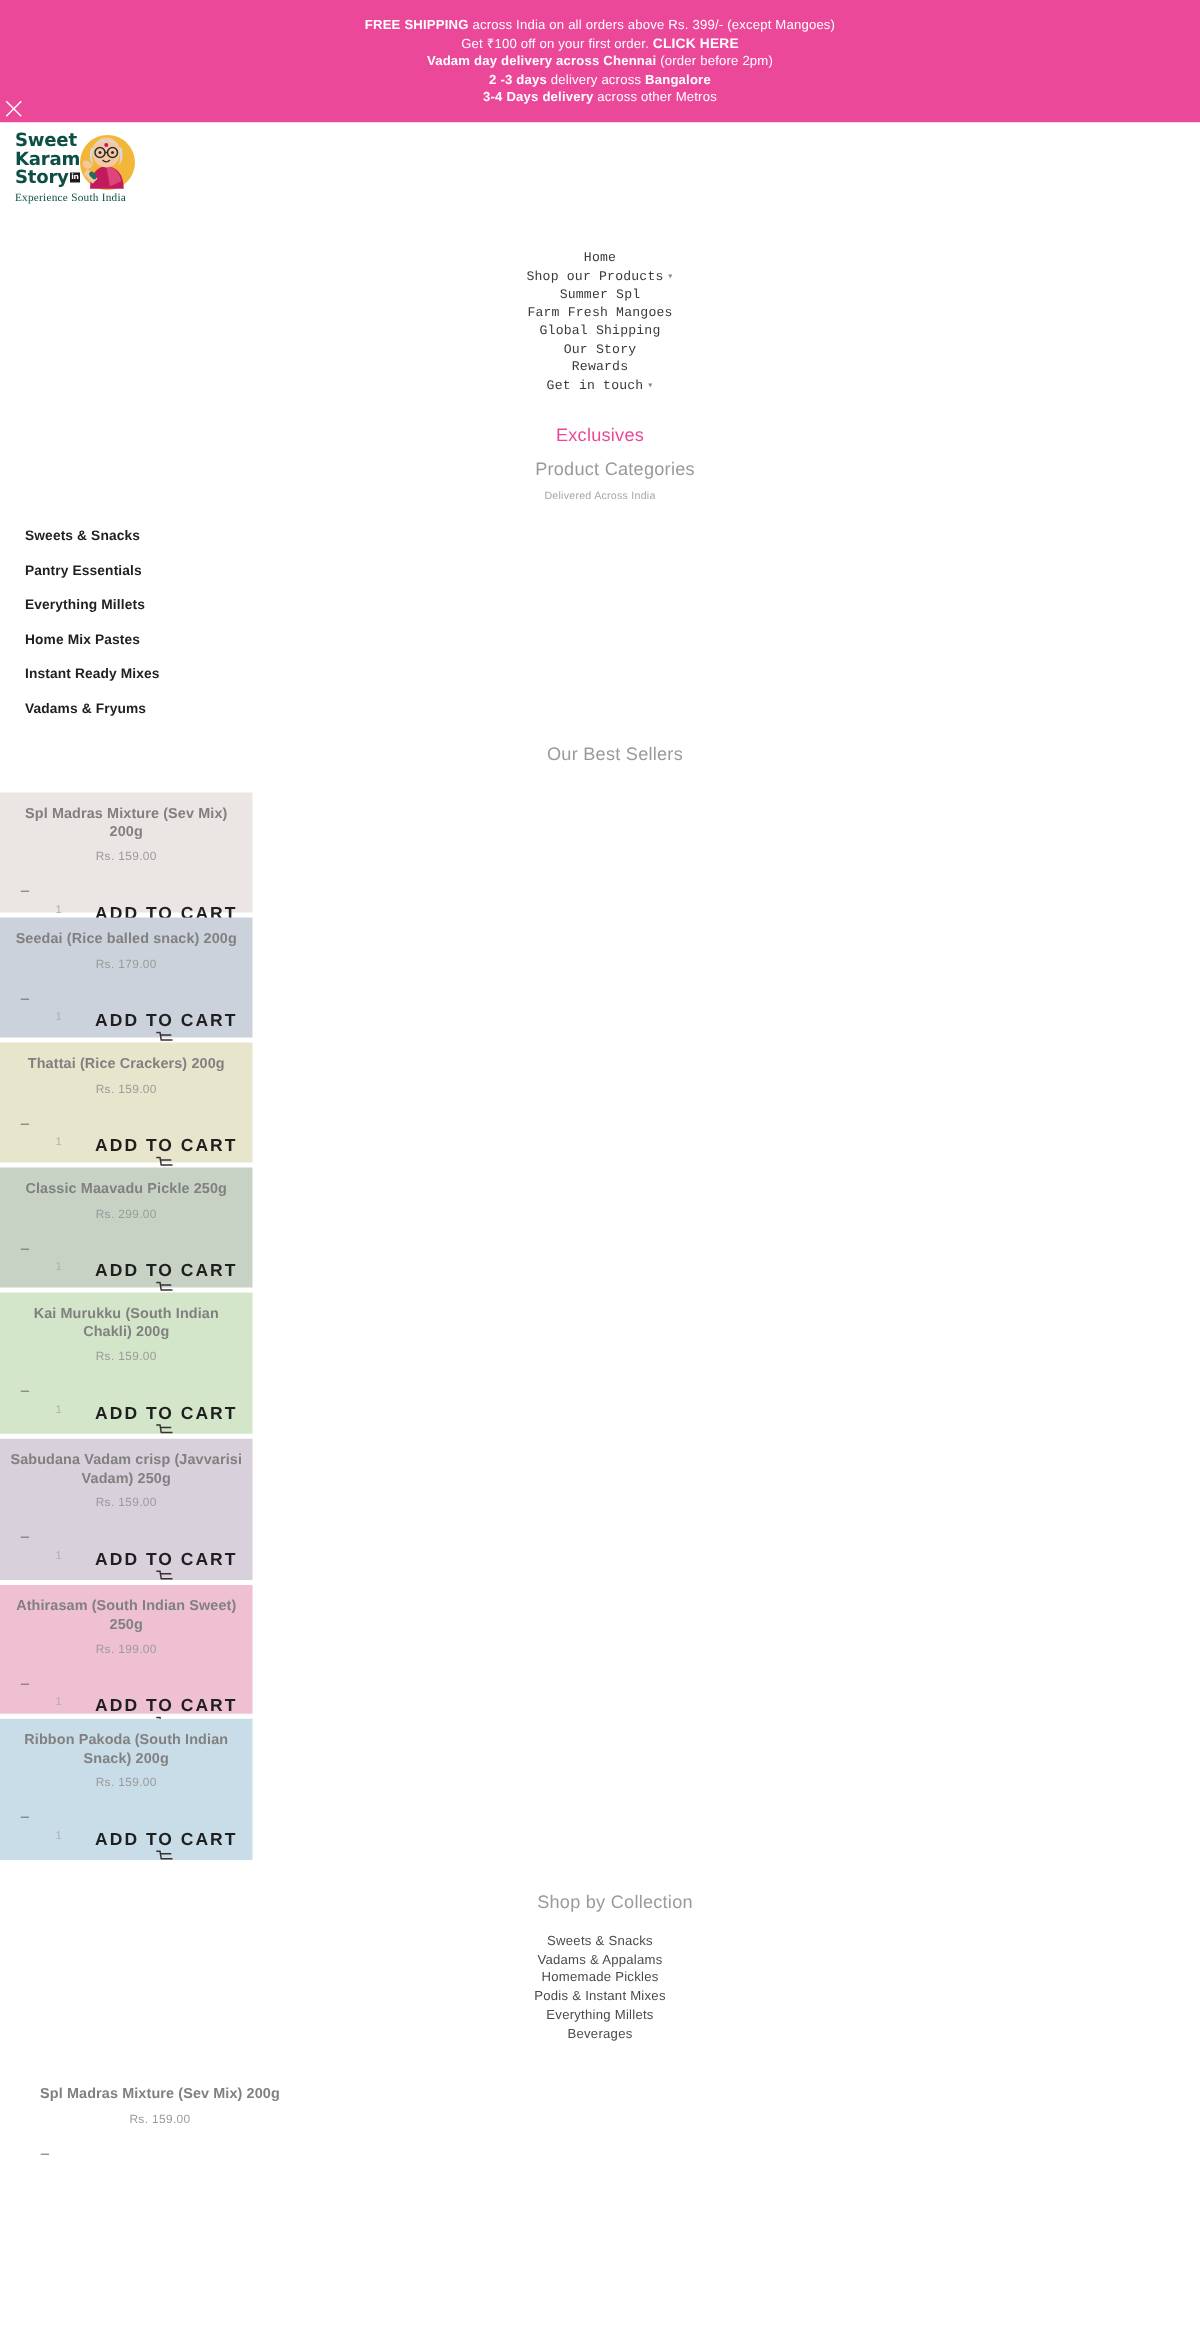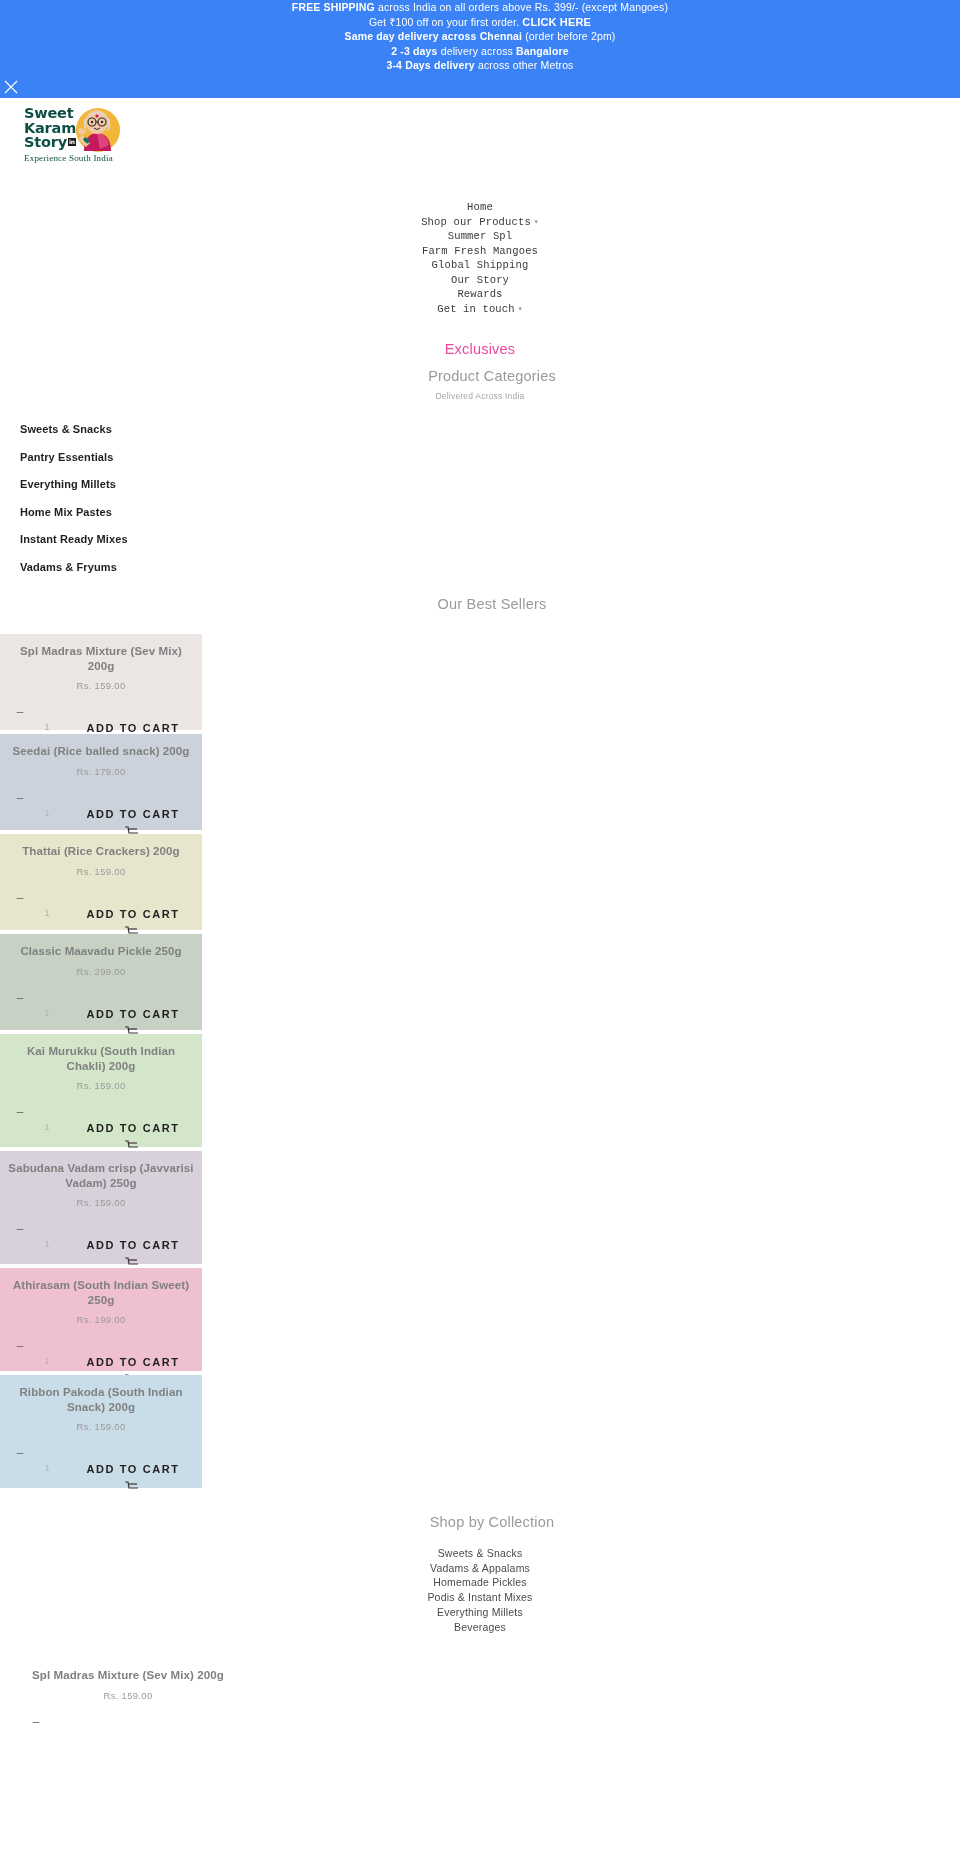--- a/index.html
+++ b/index.html
@@ -12,25 +12,26 @@
   }
   body {
     width: 960px;
     min-height: 1875px;
     position: relative;
     overflow-x: hidden;
   }
 
   
   .announcement-bar {
-    background: #3b82f6;
+    background: #ec4899;
     color: #ffffff;
     width: 960px;
     height: 98px;
     position: relative;
+    padding-top: 13px;
     text-align: center;
   }
   .ann-line {
     font-size: 10.5px;
     line-height: 14.5px;
     letter-spacing: 0.15px;
     color: #ffffff;
     white-space: nowrap;
   }
   .ann-strong { font-weight: 700; }
@@ -53,21 +54,21 @@
 
   
   .site-header {
     width: 960px;
     background: #ffffff;
     position: relative;
     height: 62px;
   }
   .logo-wrap {
     position: absolute;
-    left: 22px;
+    left: 10px;
     top: 8px;
     width: 180px;
     height: 56px;
   }
   .logo-mark { position: relative; width: 180px; height: 52px; }
   .logo-text {
     position: absolute;
     left: 2px;
     top: 0px;
     font-family: "DejaVu Sans", sans-serif;
@@ -240,21 +241,21 @@
     left: 57px;
     top: 10px;
     width: 14px;
     height: 22px;
   }
   .atc-button {
     position: absolute;
     left: 62px;
     top: 16px;
     width: 130px;
-    font-size: 11px;
+    font-size: 14px;
     font-weight: 700;
     letter-spacing: 1.6px;
     color: #1f1f1f;
     text-align: center;
     cursor: pointer;
     background: none;
     border: 0;
     padding: 0;
     font-family: "Liberation Sans", sans-serif;
   }
@@ -286,21 +287,21 @@
 <div class="announcement-bar">
   <div class="ann-line">
     <span class="ann-strong">FREE SHIPPING</span>
     <span class="ann-light">across India on all orders above Rs. 399/- (except Mangoes)</span>
   </div>
   <div class="ann-line">
     <span class="ann-light">Get ₹100 off on your first order.</span>
     <a class="ann-link" href="#">CLICK HERE</a>
   </div>
   <div class="ann-line">
-    <span class="ann-strong">Same day delivery across Chennai</span>
+    <span class="ann-strong">Vadam day delivery across Chennai</span>
     <span class="ann-light">(order before 2pm)</span>
   </div>
   <div class="ann-line">
     <span class="ann-strong">2 -3 days</span>
     <span class="ann-light">delivery across</span>
     <span class="ann-strong">Bangalore</span>
   </div>
   <div class="ann-line">
     <span class="ann-strong">3-4 Days delivery</span>
     <span class="ann-light">across other Metros</span>

